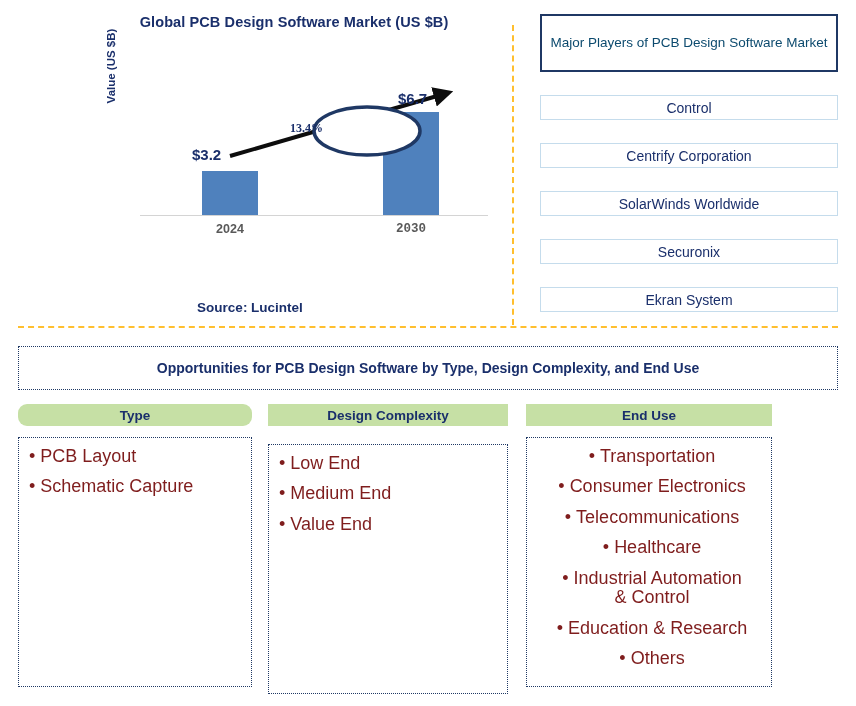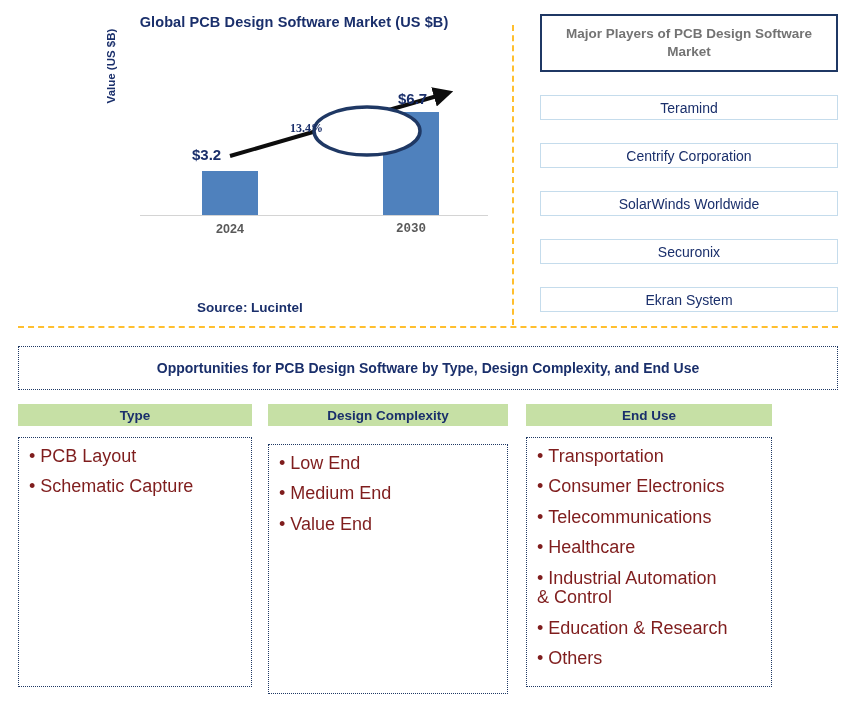--- a/index.html
+++ b/index.html
@@ -159,22 +159,22 @@
   #players-header {
     box-sizing: border-box;
     width: 100%;
     height: 58px;
     border: 2px solid #1f3864;
     display: flex;
     align-items: center;
     justify-content: center;
     text-align: center;
     font-size: 13.5px;
-    font-weight: bold;
-    color: #737373;
+    font-weight: normal;
+    color: #0c4a6e;
     line-height: 1.35;
     padding: 0 8px;
     background: #ffffff;
   }
   .player-box {
     box-sizing: border-box;
     width: 100%;
     height: 25px;
     margin-top: 23px;
     border: 1px solid #c5dcec;
@@ -230,26 +230,26 @@
     margin-bottom: 11px;
     white-space: pre-line;
   }
   .col-item::before {
     content: "\2022\00a0";
   }
   .col-item.wrapped::before {
     content: "\2022\00a0";
   }
 
-  #col-header-1 { left: 18px;  top: 404px; width: 234px; }
+  #col-header-1 { left: 18px;  top: 404px; width: 234px; border-radius: 9px; }
   #col-body-1   { left: 18px;  top: 437px; width: 234px; height: 250px; }
   #col-header-2 { left: 268px; top: 404px; width: 240px; }
   #col-body-2   { left: 268px; top: 444px; width: 240px; height: 250px; }
   #col-header-3 { left: 526px; top: 404px; width: 246px; }
-  #col-body-3   { left: 526px; top: 437px; width: 246px; height: 250px; }
+  #col-body-3   { left: 526px; top: 437px; width: 246px; height: 250px; text-align: center; }
 </style>
 </head>
 <body>
 
 <div id="page">
 
   <div id="chart-panel">
 
     <div id="chart-title">Global PCB Design Software Market (US $B)</div>
 
@@ -286,21 +286,21 @@
 
     <div id="source-text">Source: Lucintel</div>
   </div>
 
   <div id="v-divider"></div>
   <div id="h-divider"></div>
 
   <div id="players-panel">
     <div id="players-header">Major Players of PCB Design Software Market</div>
 
-    <div class="player-box">Teramind</div>
+    <div class="player-box">Control</div>
     <div class="player-box">Centrify Corporation</div>
     <div class="player-box">SolarWinds Worldwide</div>
     <div class="player-box">Securonix</div>
     <div class="player-box">Ekran System</div>
   </div>
 
   <div id="opportunities-banner">Opportunities for PCB Design Software by Type, Design Complexity, and End Use</div>
 
   <div class="col-header" id="col-header-1">Type</div>
   <div class="col-body" id="col-body-1">

